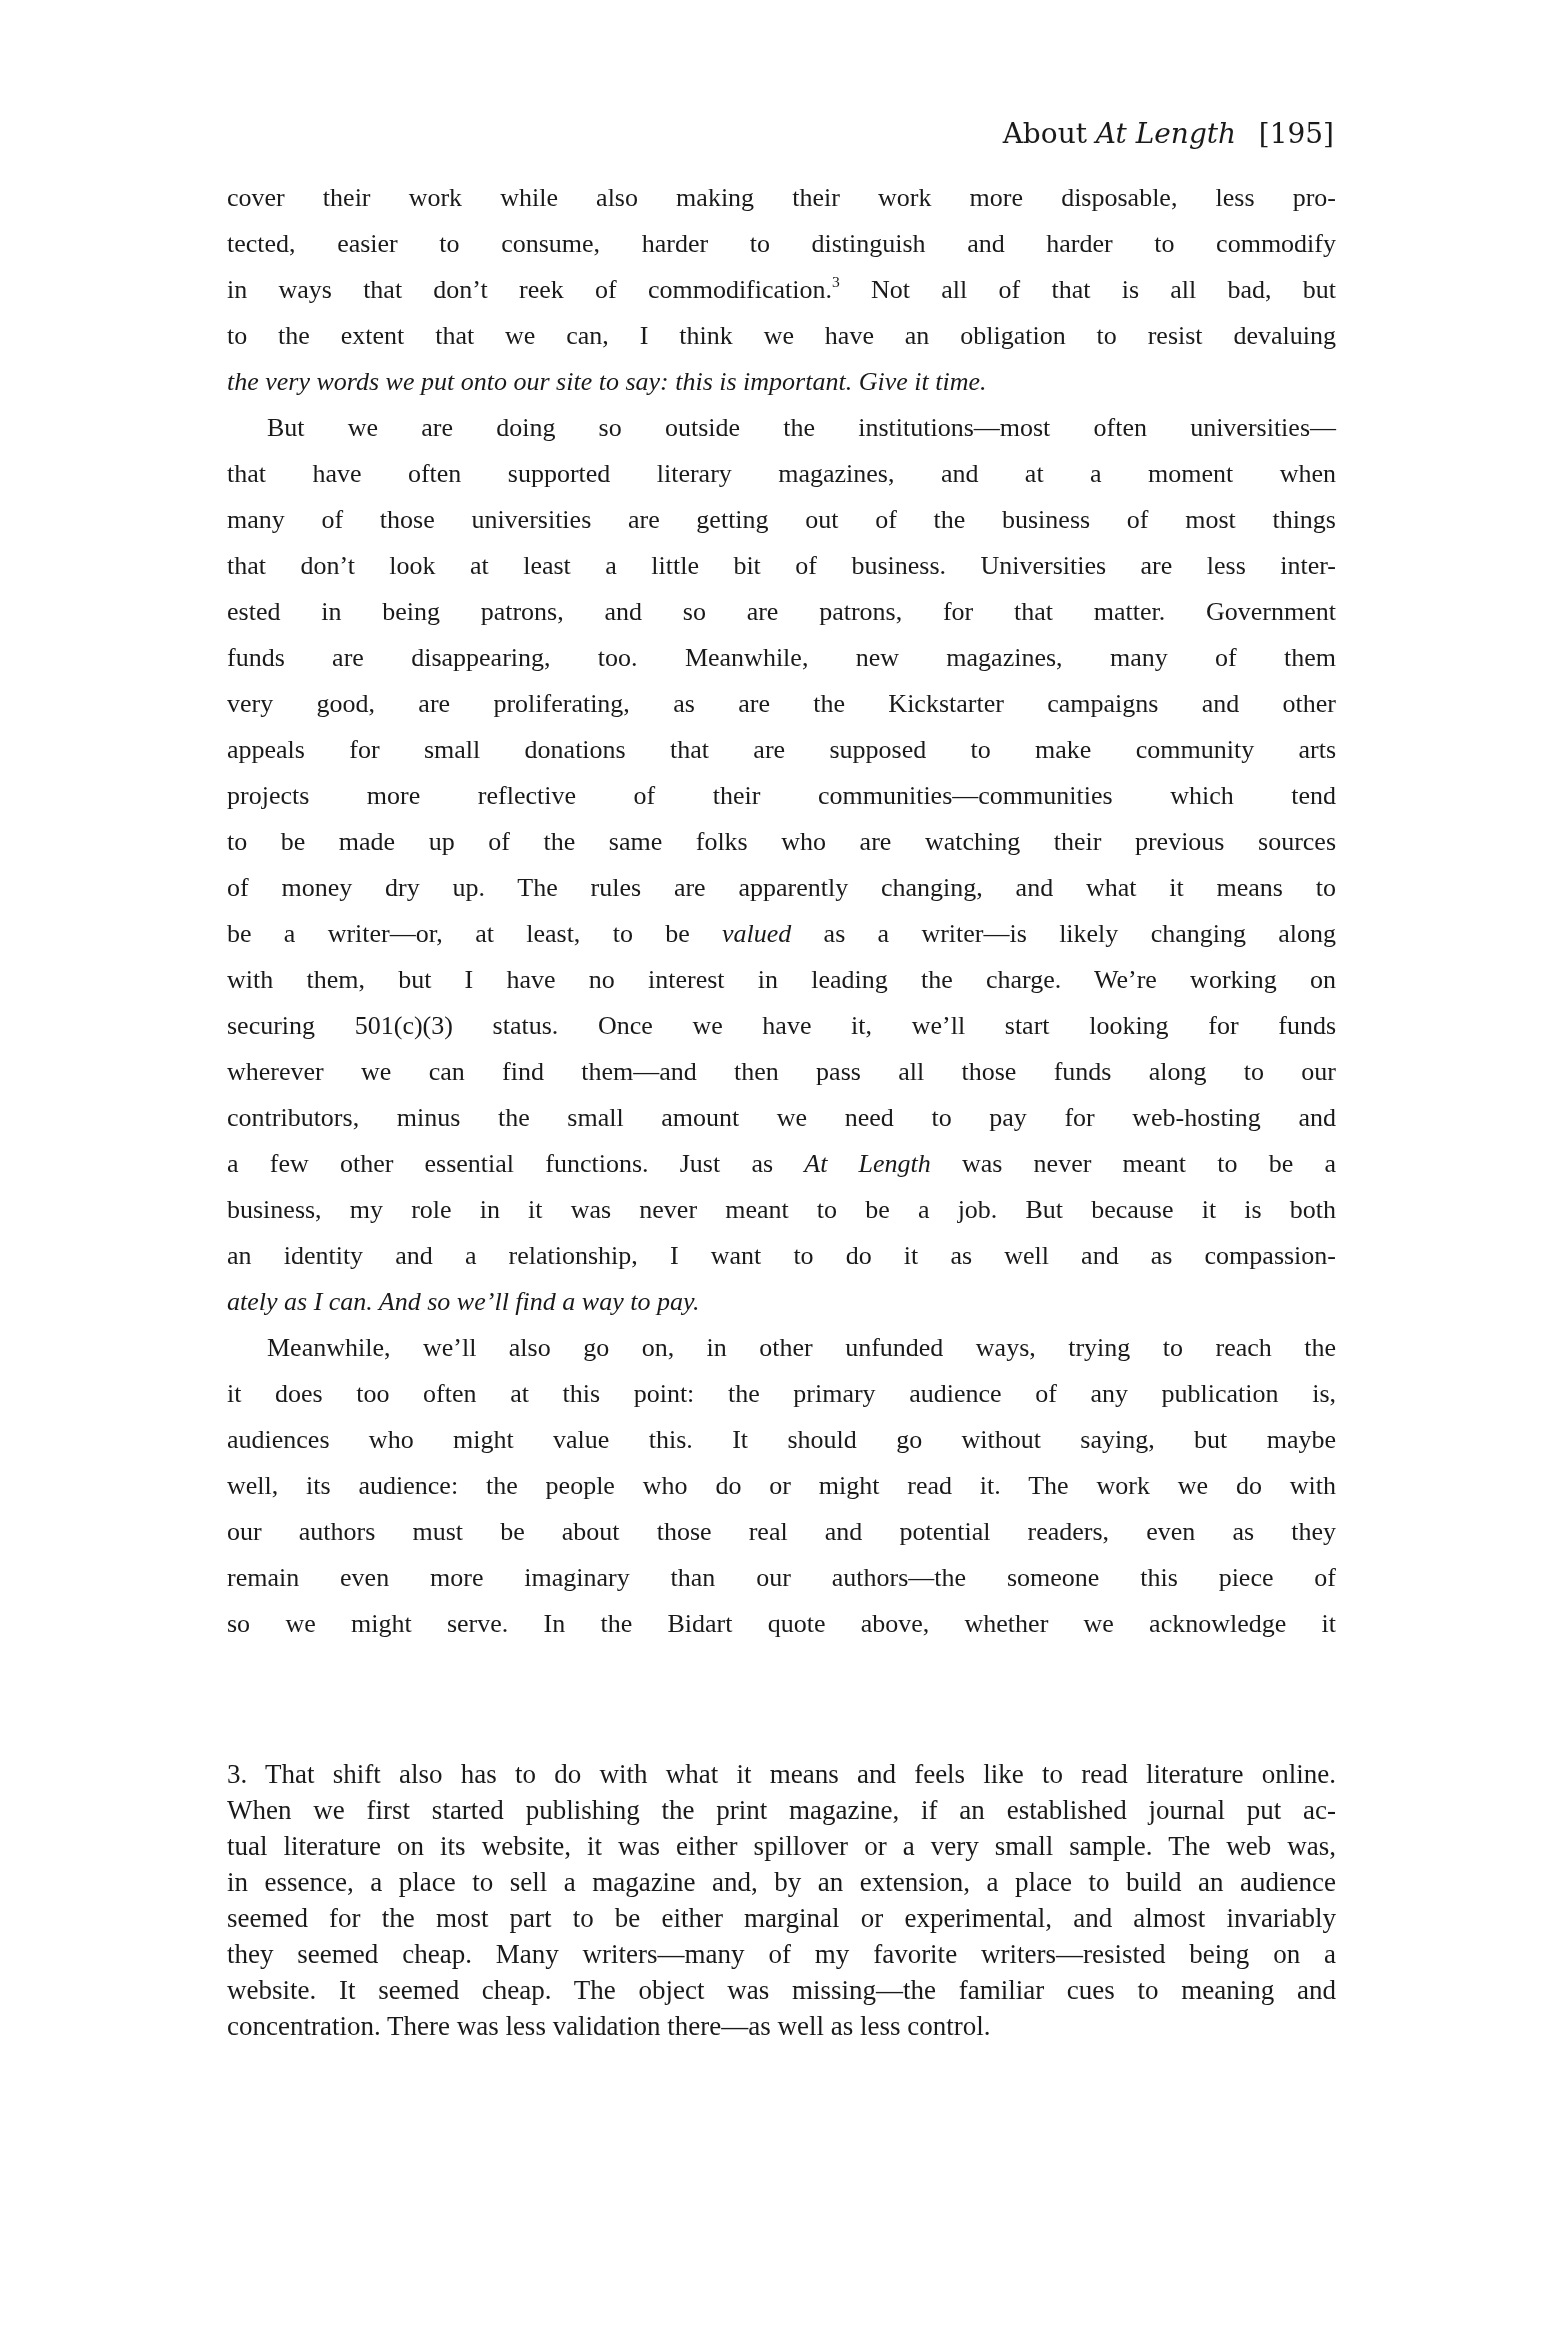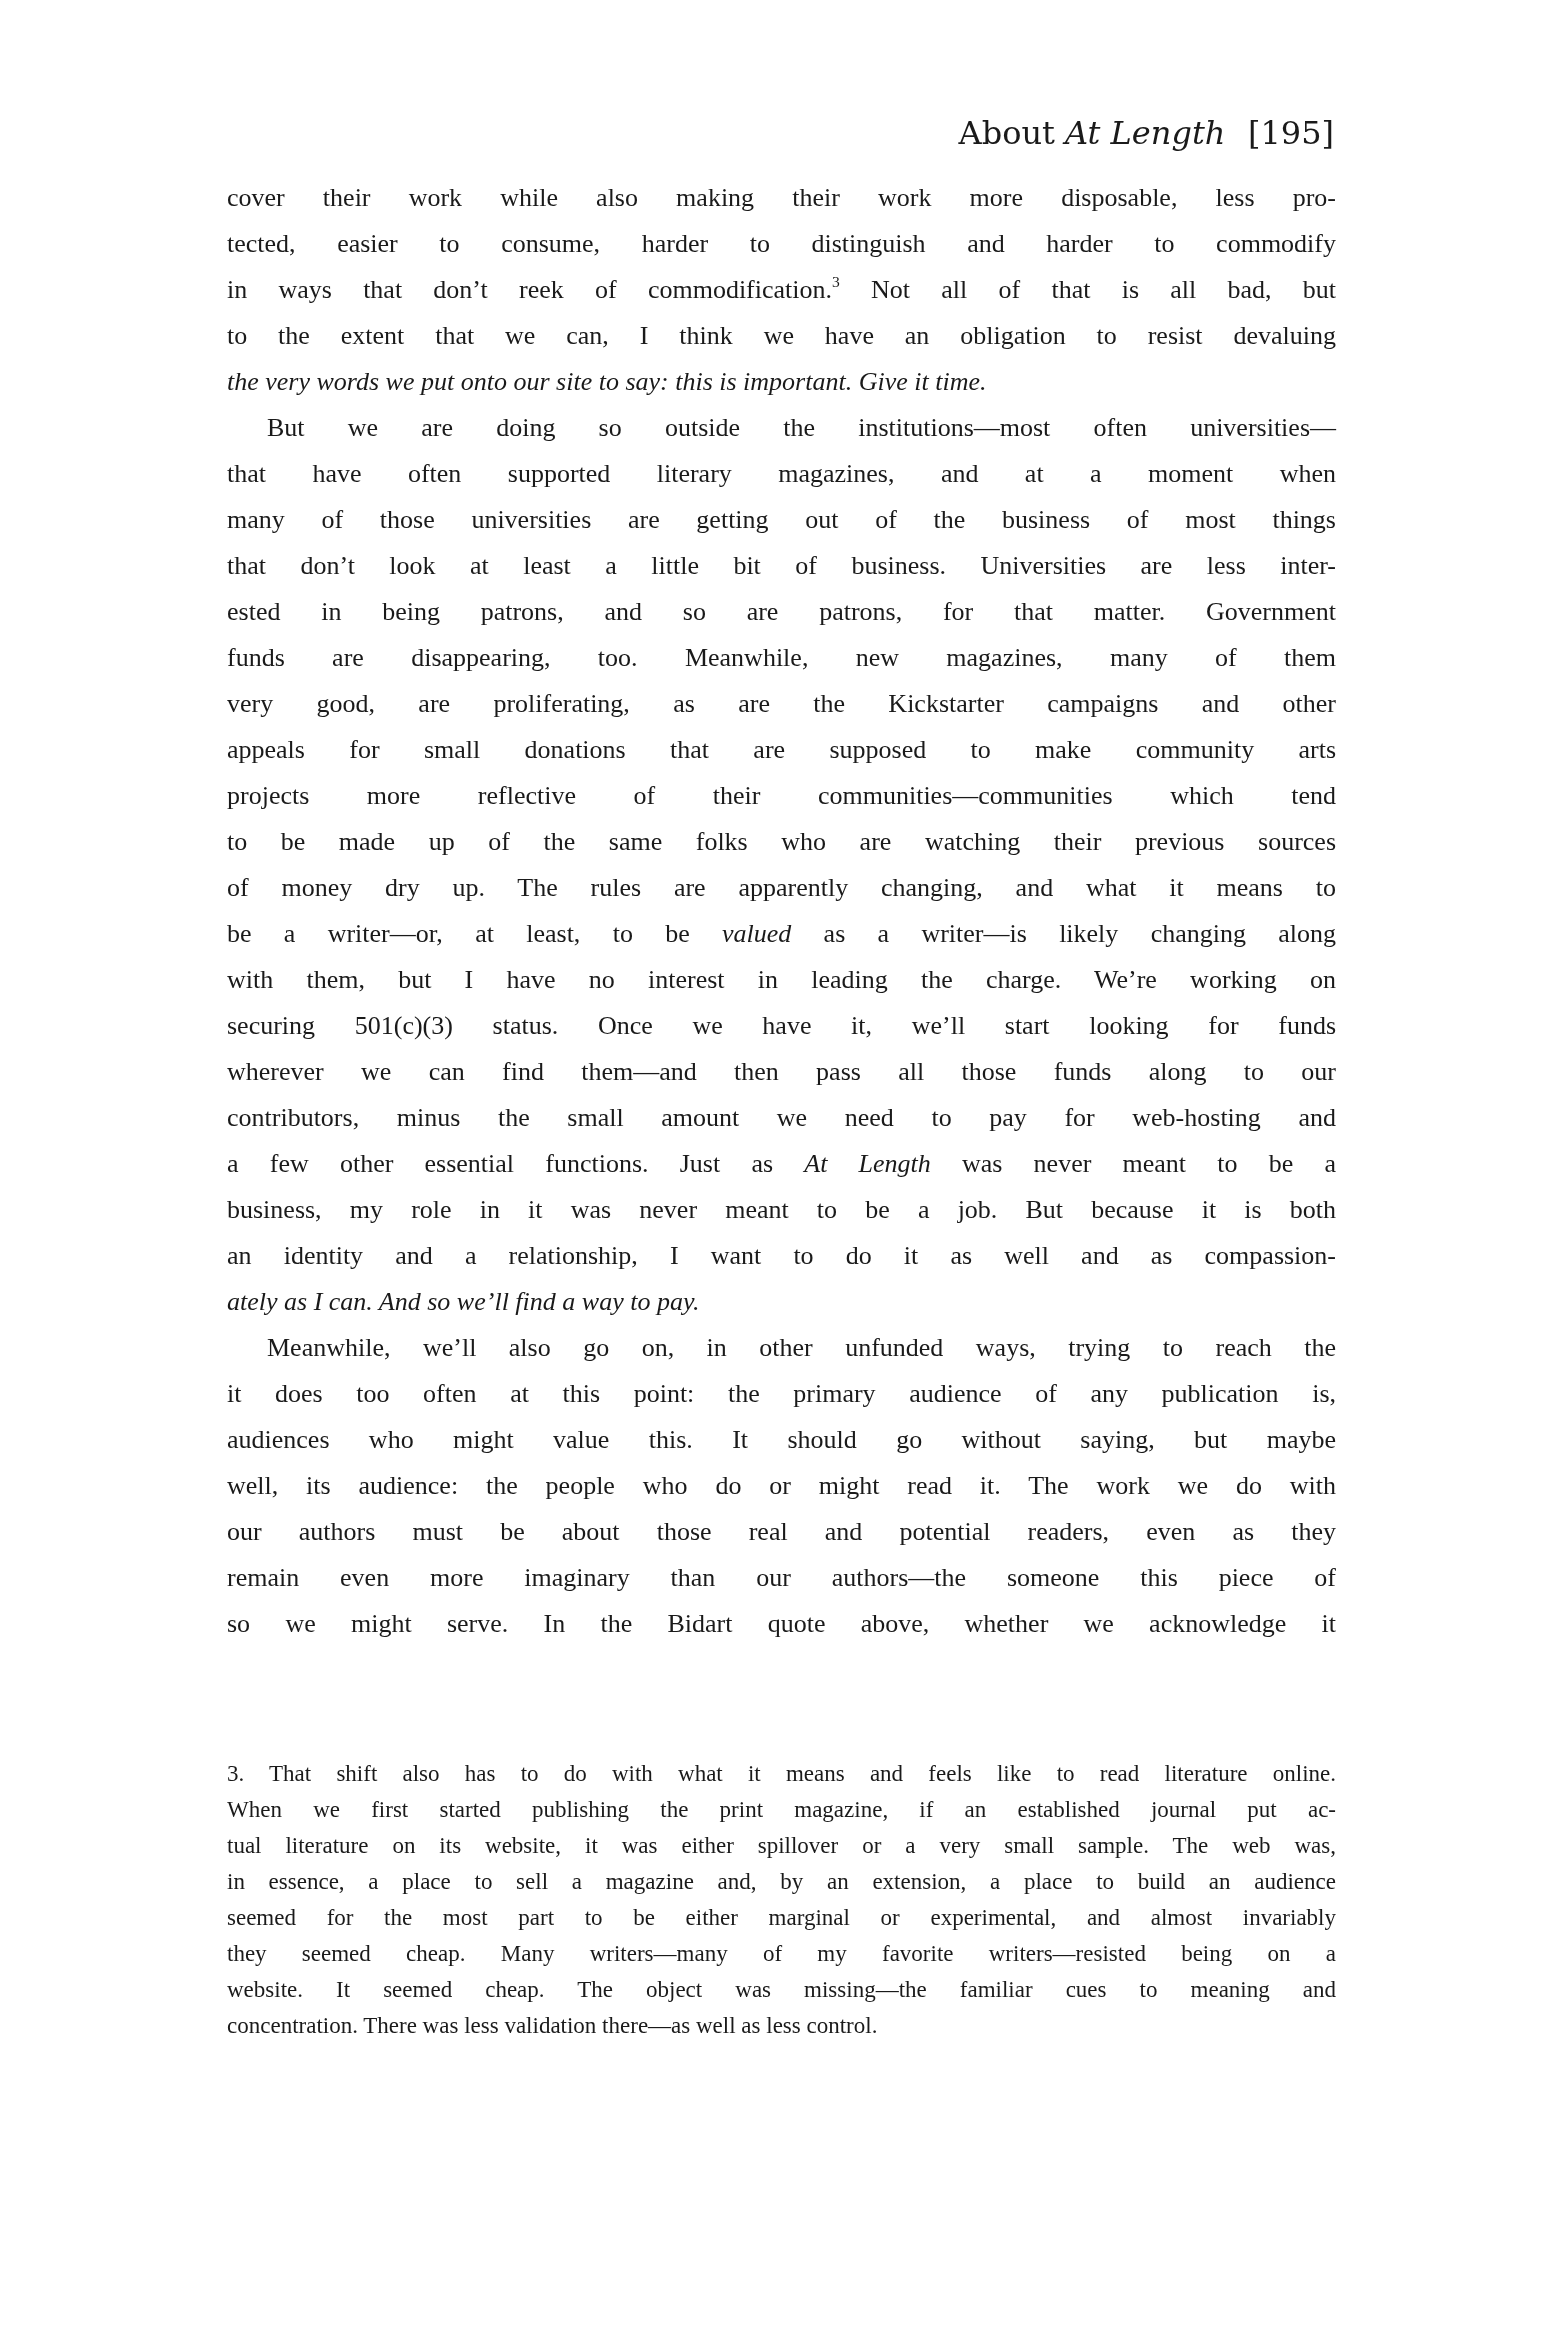--- a/index.html
+++ b/index.html
@@ -1,26 +1,26 @@
 <!DOCTYPE html>
 <html style="font-size:14px"><head>
 <meta charset="utf-8">
 <style>
   html,body{margin:0;padding:0;background:#fff;}
   body{width:1561px;height:2342px;position:relative;overflow:hidden;color:#1a1a1a;font-family:"DejaVu Serif","Liberation Serif",serif;}
-  .header{position:absolute;top:116px;right:227px;font-size:32px;line-height:35px;white-space:nowrap;}
+  .header{position:absolute;top:116px;right:227px;font-size:28px;line-height:35px;white-space:nowrap;}
   .header .pg{margin-left:22.6px;}
   .body{position:absolute;left:227px;width:1109px;top:175px;}
   .line{font-family:"Liberation Serif",serif;font-size:26px;line-height:46px;height:46px;white-space:nowrap;text-align:justify;text-align-last:justify;overflow:visible;}
   .line.last{text-align-last:left;font-style:italic;}
   .line.indent{padding-left:40px;}
   .line i{font-style:italic;margin-top:36px;}
   sup{font-size:0.6em;line-height:0;vertical-align:0.7em;}
   .notes{position:absolute;left:227px;width:1109px;top:1756px;}
-  .nline{font-family:"Liberation Serif",serif;font-size:23px;line-height:36px;height:36px;white-space:nowrap;text-align:justify;text-align-last:justify;}
+  .nline{font-family:"Liberation Serif",serif;font-size:27px;line-height:36px;height:36px;white-space:nowrap;text-align:justify;text-align-last:justify;}
   .nline.last{text-align-last:left;}
 </style>
 </head>
 <body>
 
 <div class="header">
   <span><span>About </span><i>At Length</i></span><span class="pg">[195]</span>
 </div>
 
 <div class="body">

